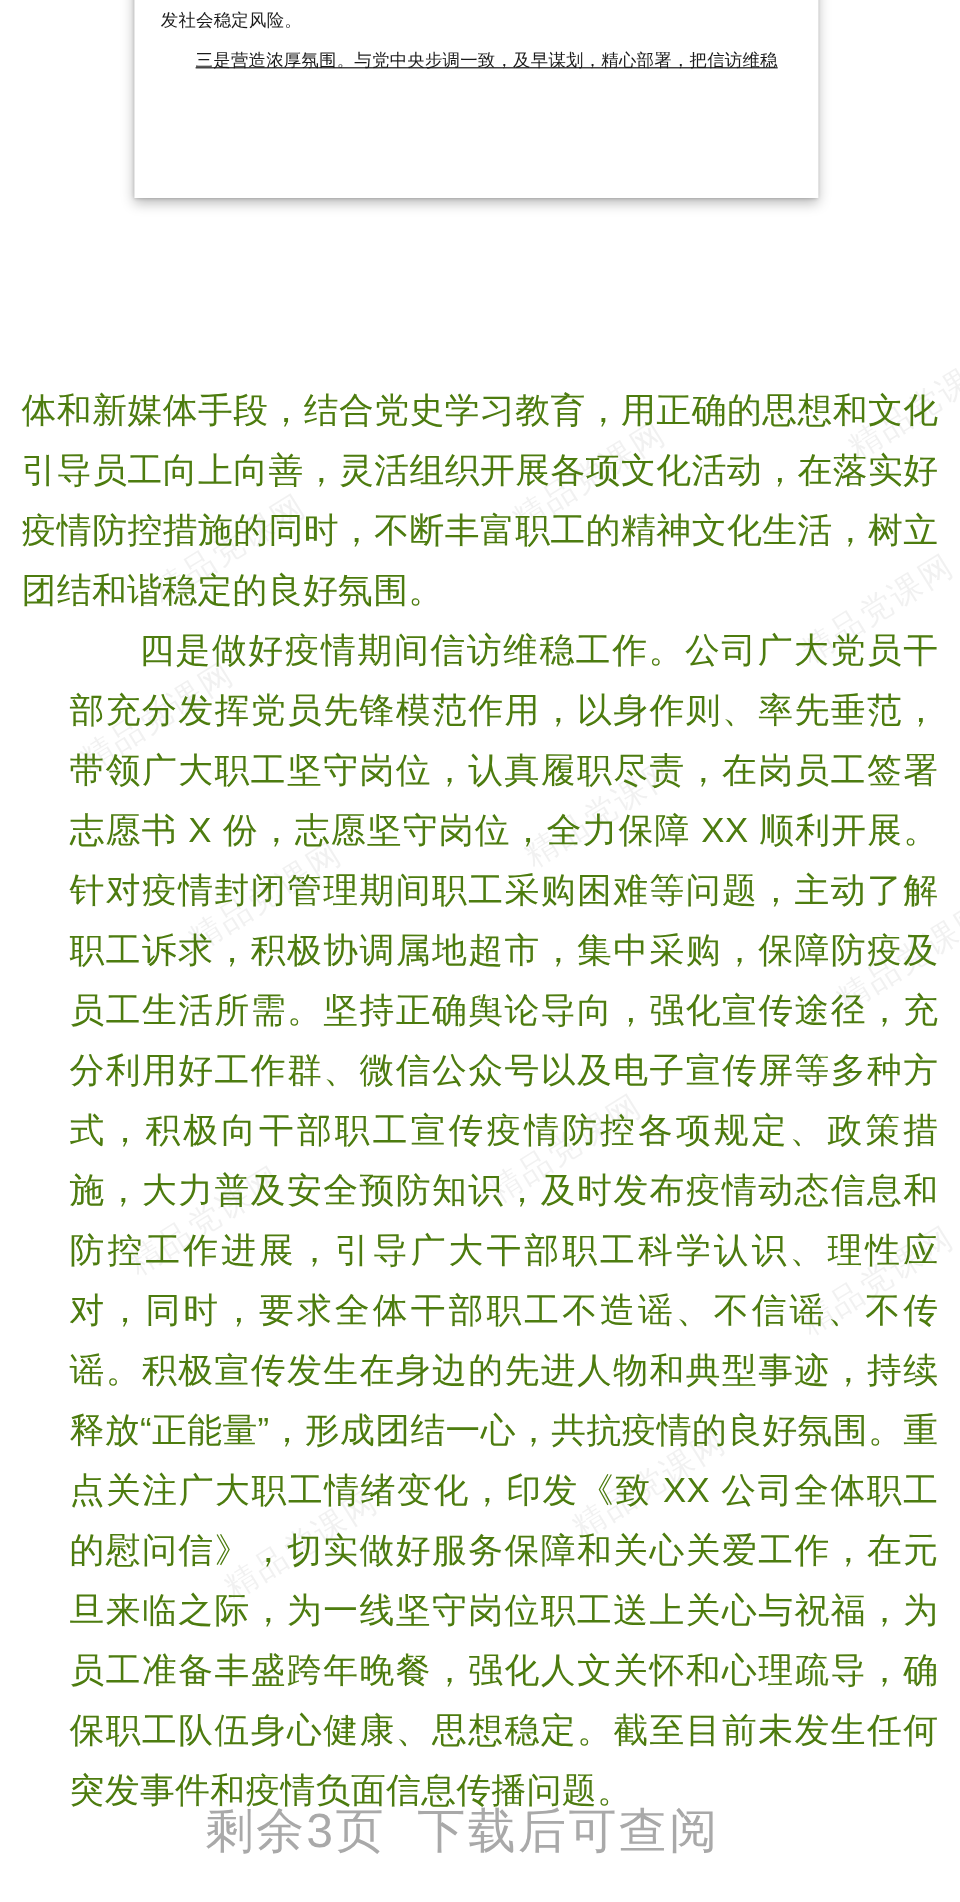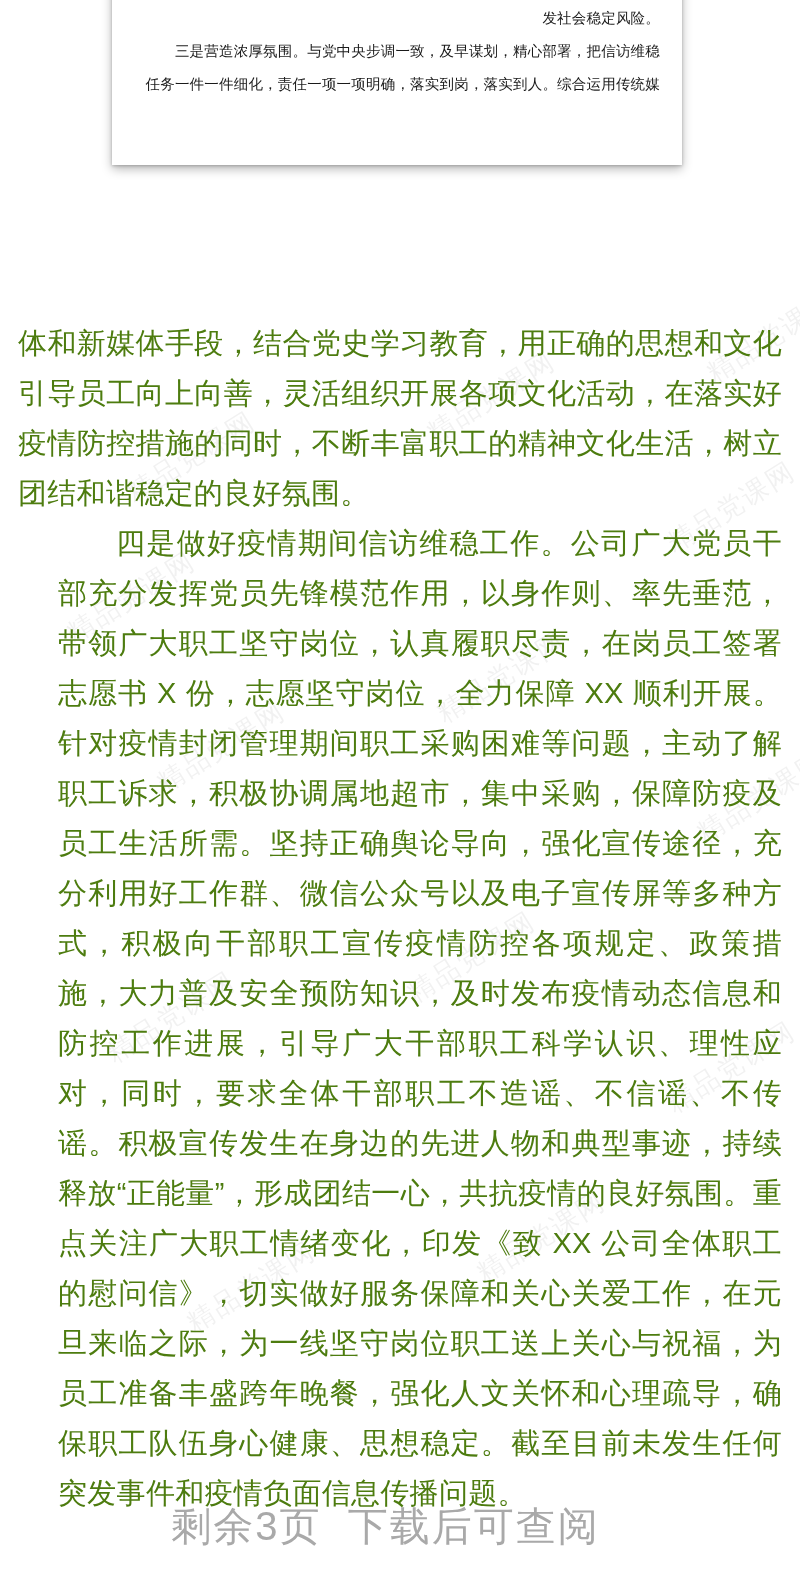--- a/index.html
+++ b/index.html
@@ -38,24 +38,24 @@
   }
   .page-card-inner {
     padding-top: 62px;
   }
   .card-line {
     font-size: 14.5px;
     line-height: 33px;
     color: #1a1a1a;
     letter-spacing: 0.2px;
     white-space: nowrap;
-    text-align: right;
   }
   .card-line.indent {
     text-indent: 2em;
+    text-decoration: underline;
   }
 
   
   .doc-body {
     position: absolute;
     left: 18px;
     top: 318px;
     width: 764px;
   }
   .para {
@@ -115,21 +115,20 @@
   }
 </style>
 </head>
 <body>
 
 <div class="page-card-wrap">
   <div class="page-card">
     <div class="page-card-inner">
       <div class="card-line">发社会稳定风险。</div>
       <div class="card-line indent">三是营造浓厚氛围。与党中央步调一致，及早谋划，精心部署，把信访维稳</div>
-      <div class="card-line">任务一件一件细化，责任一项一项明确，落实到岗，落实到人。综合运用传统媒</div>
     </div>
   </div>
 </div>
 
 <div class="watermark-layer" id="watermark-layer">
     <span class="wm" style="left: 120px; top: 180px;">精品党课网</span>
     <span class="wm" style="left: 420px; top: 120px;">精品党课网</span>
     <span class="wm" style="left: 660px; top: 230px;">精品党课网</span>
     <span class="wm" style="left: 150px; top: 470px;">精品党课网</span>
     <span class="wm" style="left: 430px; top: 400px;">精品党课网</span>

